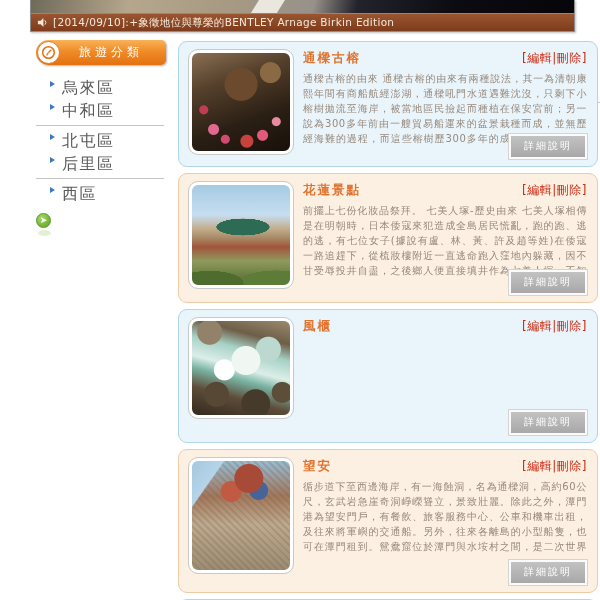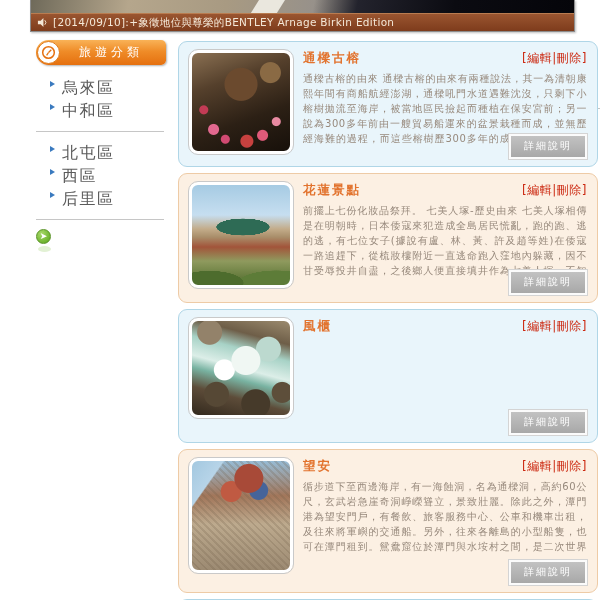--- a/index.html
+++ b/index.html
@@ -28,21 +28,21 @@
   .side-tab { position:relative; width:130px; height:25px; border-radius:13px 5px 5px 13px;
     background:linear-gradient(#f9b257,#ef8c28 45%,#e5700f); box-shadow:1px 1px 2px rgba(0,0,0,.3);
     display:flex; align-items:center; }
   .side-tab-circle { width:23px; height:23px; margin-left:1px; border-radius:50%;
     background:#fff; border:1px solid #e07a18; display:flex; align-items:center; justify-content:center; }
   .side-tab-label { flex:1; text-align:center; color:#fff; font-size:12px; font-weight:normal; letter-spacing:4px; padding-right:4px; }
   .side-menu { margin-top:11px; width:128px; }
   .sn { position:relative; padding:4px 0 3px 12px; font-size:16px; color:#4a4a4a;
     letter-spacing:1.5px; cursor:pointer; line-height:1; }
   .sn.sub { padding-left:26px; color:#5a5a5a; }
-  .sn.divided { border-bottom:1px solid #c6c6c6; margin-bottom:9px; padding-bottom:12px; }
+  .sn.divided { border-bottom:1px solid #c6c6c6; margin-bottom:3px; padding-bottom:6px; }
   .tri { position:absolute; left:0; top:5px; width:0; height:0;
     border-top:3.5px solid transparent; border-bottom:3.5px solid transparent; border-left:5px solid #ae2a17; }
   .sn.sub .tri { left:14px; border-left-color:#3a7abf; }
   .green-widget { position:relative; margin-top:8px; width:16px; }
   .gw-circle { width:15px; height:15px; border-radius:50%;
     background:radial-gradient(circle at 35% 30%, #a8d86a, #6fb52f 70%, #4f8f1d);
     border:1px solid #5a9427; display:flex; align-items:center; justify-content:center;
     color:#fff; font-size:9px; line-height:1; }
   .gw-shadow { width:13px; height:6px; margin:2px auto 0; border-radius:50%; background:#cfe8b8; opacity:.6; }
 
@@ -140,22 +140,22 @@
     <div class="side-menu">
       <div class="sn main divided"><i class="tri"></i><span>基隆景點</span></div>
       <div class="sn main"><i class="tri"></i><span>台北景點</span></div>
       <div class="sn sub"><i class="tri"></i><span>烏來區</span></div>
       <div class="sn sub divided"><i class="tri"></i><span>中和區</span></div>
       <div class="sn main divided"><i class="tri"></i><span>桃園景點</span></div>
       <div class="sn main divided"><i class="tri"></i><span>新竹景點</span></div>
       <div class="sn main divided"><i class="tri"></i><span>苗栗景點</span></div>
       <div class="sn main"><i class="tri"></i><span>台中景點</span></div>
       <div class="sn sub"><i class="tri"></i><span>北屯區</span></div>
+      <div class="sn sub divided"><i class="tri"></i><span>后里區</span></div>
       <div class="sn sub"><i class="tri"></i><span>西區</span></div>
-      <div class="sn sub divided"><i class="tri"></i><span>后里區</span></div>
       <div class="sn main divided"><i class="tri"></i><span>彰化景點</span></div>
       <div class="sn main divided"><i class="tri"></i><span>南投景點</span></div>
       <div class="sn main divided"><i class="tri"></i><span>雲林景點</span></div>
       <div class="sn main divided"><i class="tri"></i><span>嘉義景點</span></div>
       <div class="sn main divided"><i class="tri"></i><span>台南景點</span></div>
       <div class="sn main divided"><i class="tri"></i><span>高雄景點</span></div>
       <div class="sn main divided"><i class="tri"></i><span>屏東景點</span></div>
       <div class="sn main divided"><i class="tri"></i><span>宜蘭景點</span></div>
       <div class="sn main divided"><i class="tri"></i><span>花蓮景點</span></div>
       <div class="sn main divided"><i class="tri"></i><span>台東景點</span></div>

